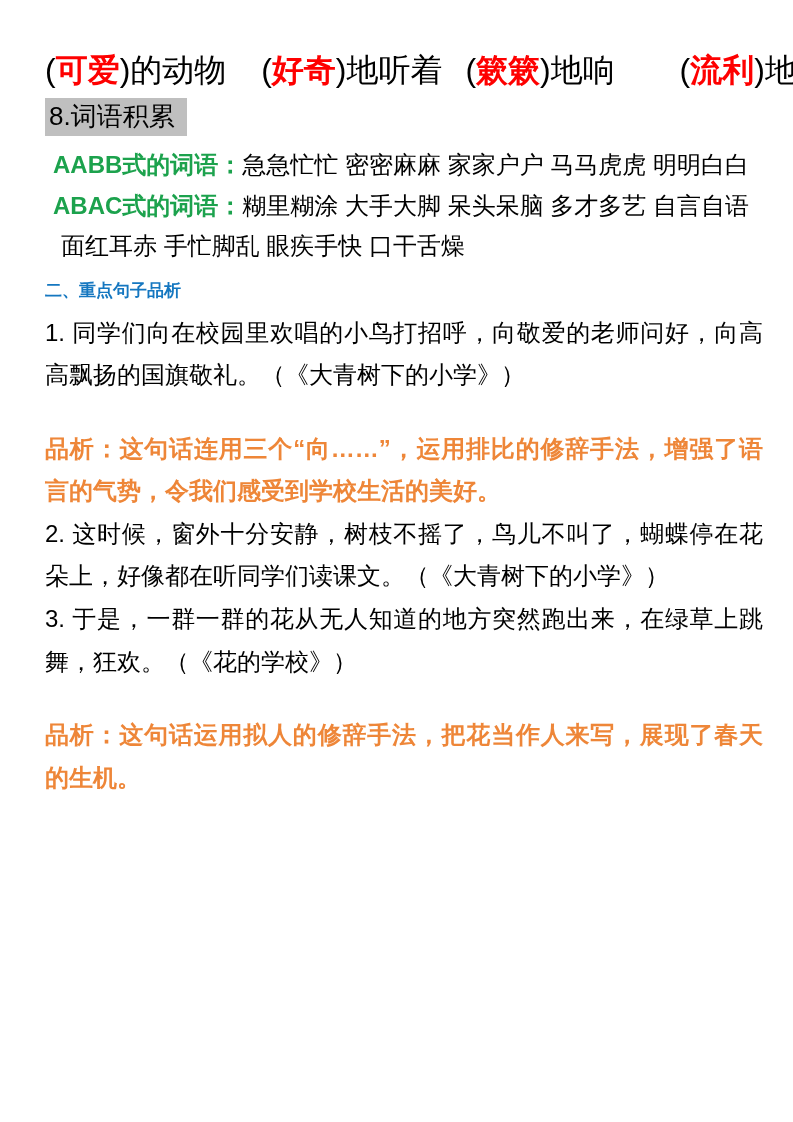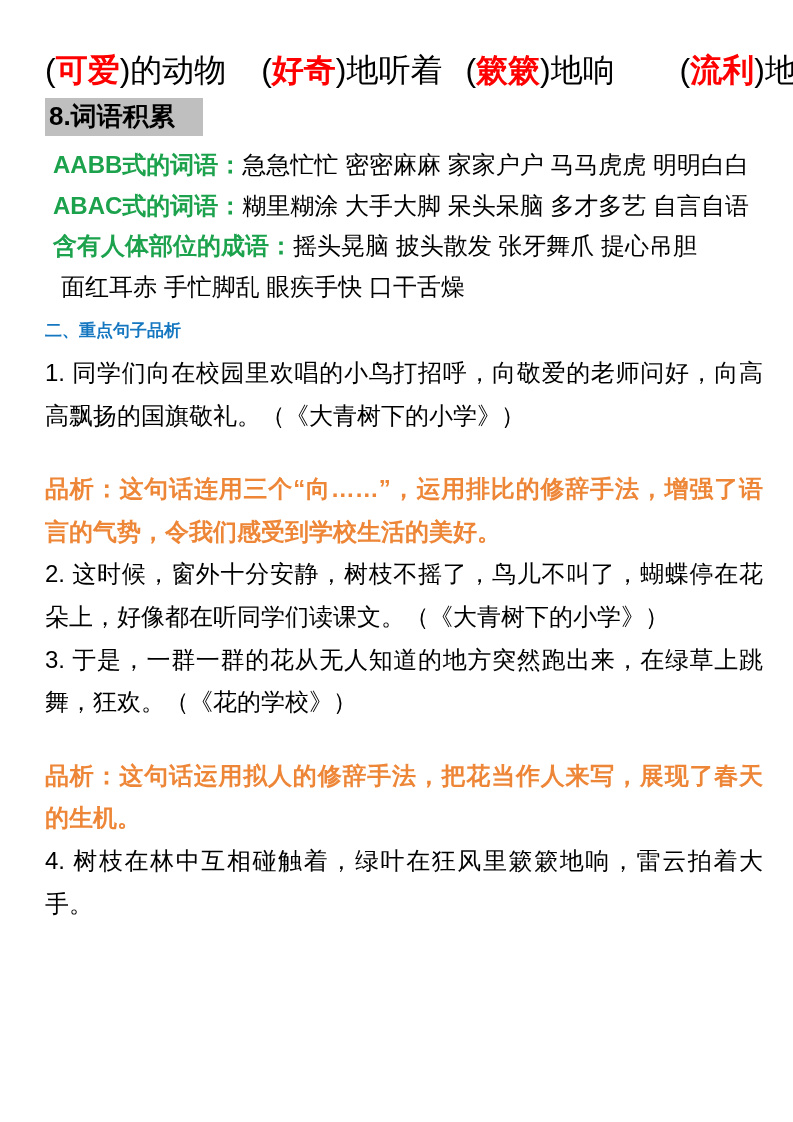--- a/index.html
+++ b/index.html
@@ -15,22 +15,22 @@
   .fill-line { font-size:32px; line-height:36px; white-space:nowrap; }
   .fill-group { display:inline-block; }
   .fill-group:nth-child(1){ margin-right:26px; }
   .fill-group:nth-child(2){ margin-right:14px; }
   .fill-group:nth-child(3){ margin-right:56px; }
   .blank-word { color:var(--red,#fe0000); font-weight:bold; }
 
   
   .h8-wrap { margin-top:10px; line-height:0; }
   .h8 {
-    display:inline-block; font-size:26px; font-weight:bold; line-height:36px;
-    background:var(--highlight,#bfbfbf); padding:0 28px 2px 4px;
+    display:inline-block; font-size:26px; font-weight:normal; line-height:36px;
+    background:var(--highlight,#bfbfbf); padding:0 12px 2px 4px;
   }
 
   
   .word-lists { margin-top:9px;margin-left:8px; }
   .word-line { font-size:24px; line-height:40.5px; white-space:nowrap; }
   .word-label { font-weight:bold; color:var(--green,#1ca24d); }
   .overflow-line { padding-left:8px; }
 
   
   .h-blue {
@@ -58,26 +58,24 @@
     <span class="fill-group"><span>(</span><span class="blank-word">流利</span><span>)地背出</span></span>
   </div>
 
   <div class="h8-wrap">
     <span class="h8">8.词语积累</span>
   </div>
 
   <div class="word-lists">
     <div class="word-line"><span class="word-label">AABB式的词语：</span><span>急急忙忙 密密麻麻 家家户户 马马虎虎 明明白白</span></div>
     <div class="word-line"><span class="word-label">ABAC式的词语：</span><span>糊里糊涂 大手大脚 呆头呆脑 多才多艺 自言自语</span></div>
-    <div class="word-line"><span class="word-label">含有人体部位的成语：</span><span>摇头晃脑 披头散发 张牙舞爪 提心吊胆</span></div>
     <div class="word-line overflow-line">面红耳赤 手忙脚乱 眼疾手快 口干舌燥</div>
   </div>
 
   <div class="h-blue">二、重点句子品析</div>
 
   <p class="sent">1. 同学们向在校园里欢唱的小鸟打招呼，向敬爱的老师问好，向高高飘扬的国旗敬礼。（《大青树下的小学》）</p>
   <p class="ana">品析：这句话连用三个“向……”，运用排比的修辞手法，增强了语言的气势，令我们感受到学校生活的美好。</p>
   <p class="sent">2. 这时候，窗外十分安静，树枝不摇了，鸟儿不叫了，蝴蝶停在花朵上，好像都在听同学们读课文。（《大青树下的小学》）</p>
   <p class="sent">3. 于是，一群一群的花从无人知道的地方突然跑出来，在绿草上跳舞，狂欢。（《花的学校》）</p>
   <p class="ana">品析：这句话运用拟人的修辞手法，把花当作人来写，展现了春天的生机。</p>
-  <p class="sent">4. 树枝在林中互相碰触着，绿叶在狂风里簌簌地响，雷云拍着大手。</p>
 
 </div>
 
 </body></html>

